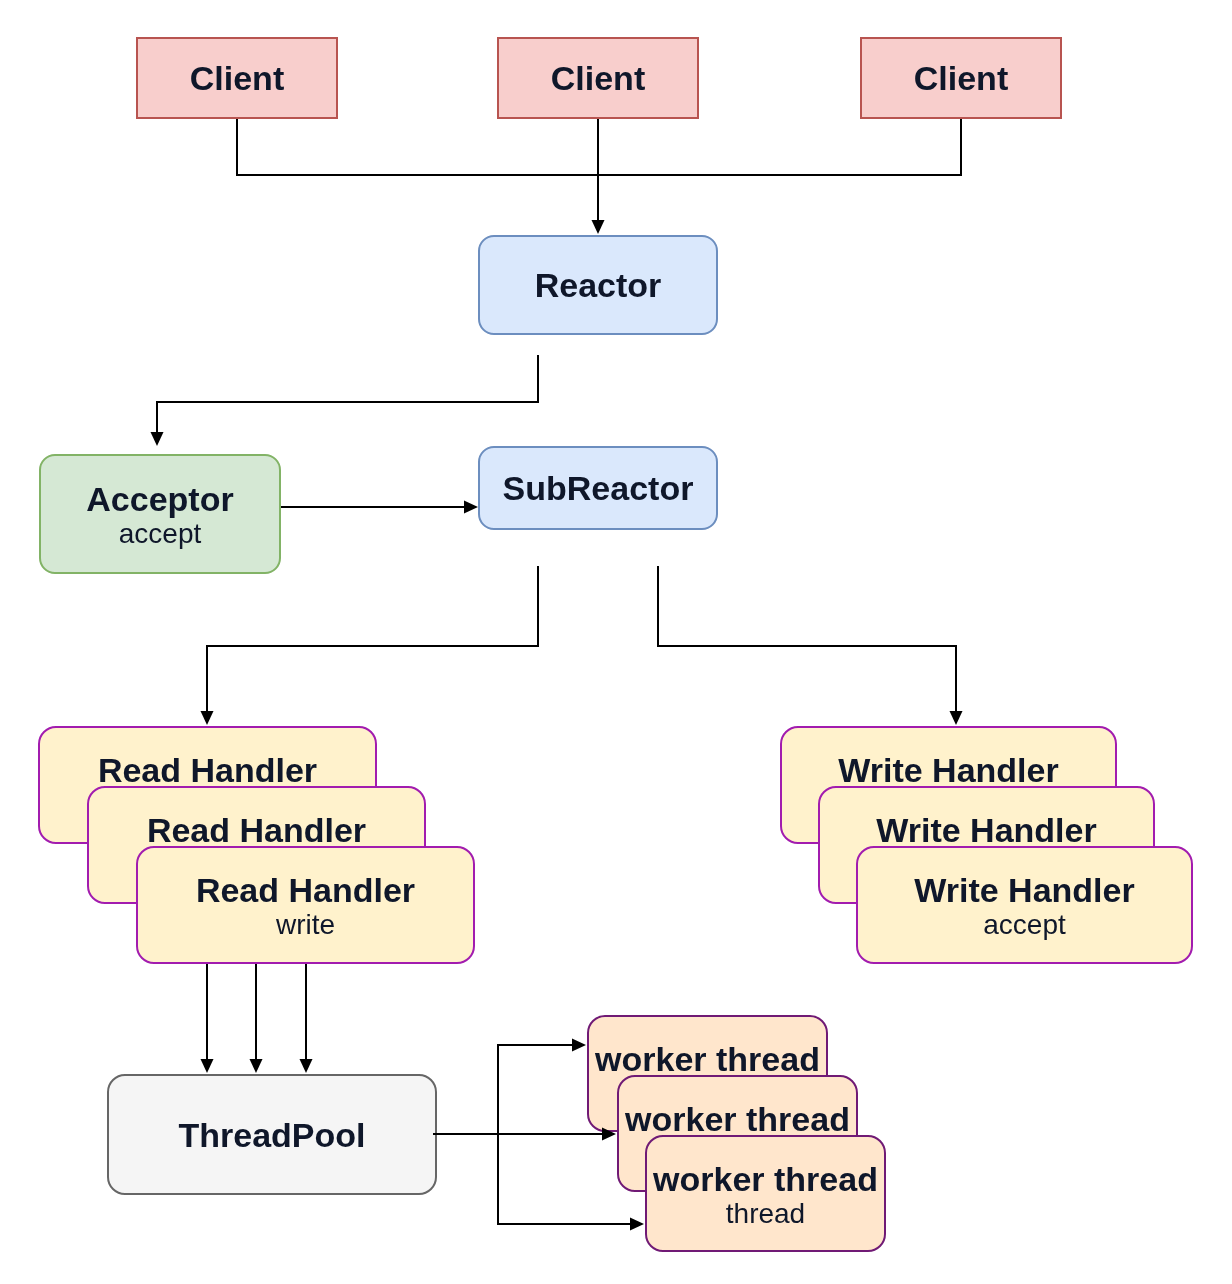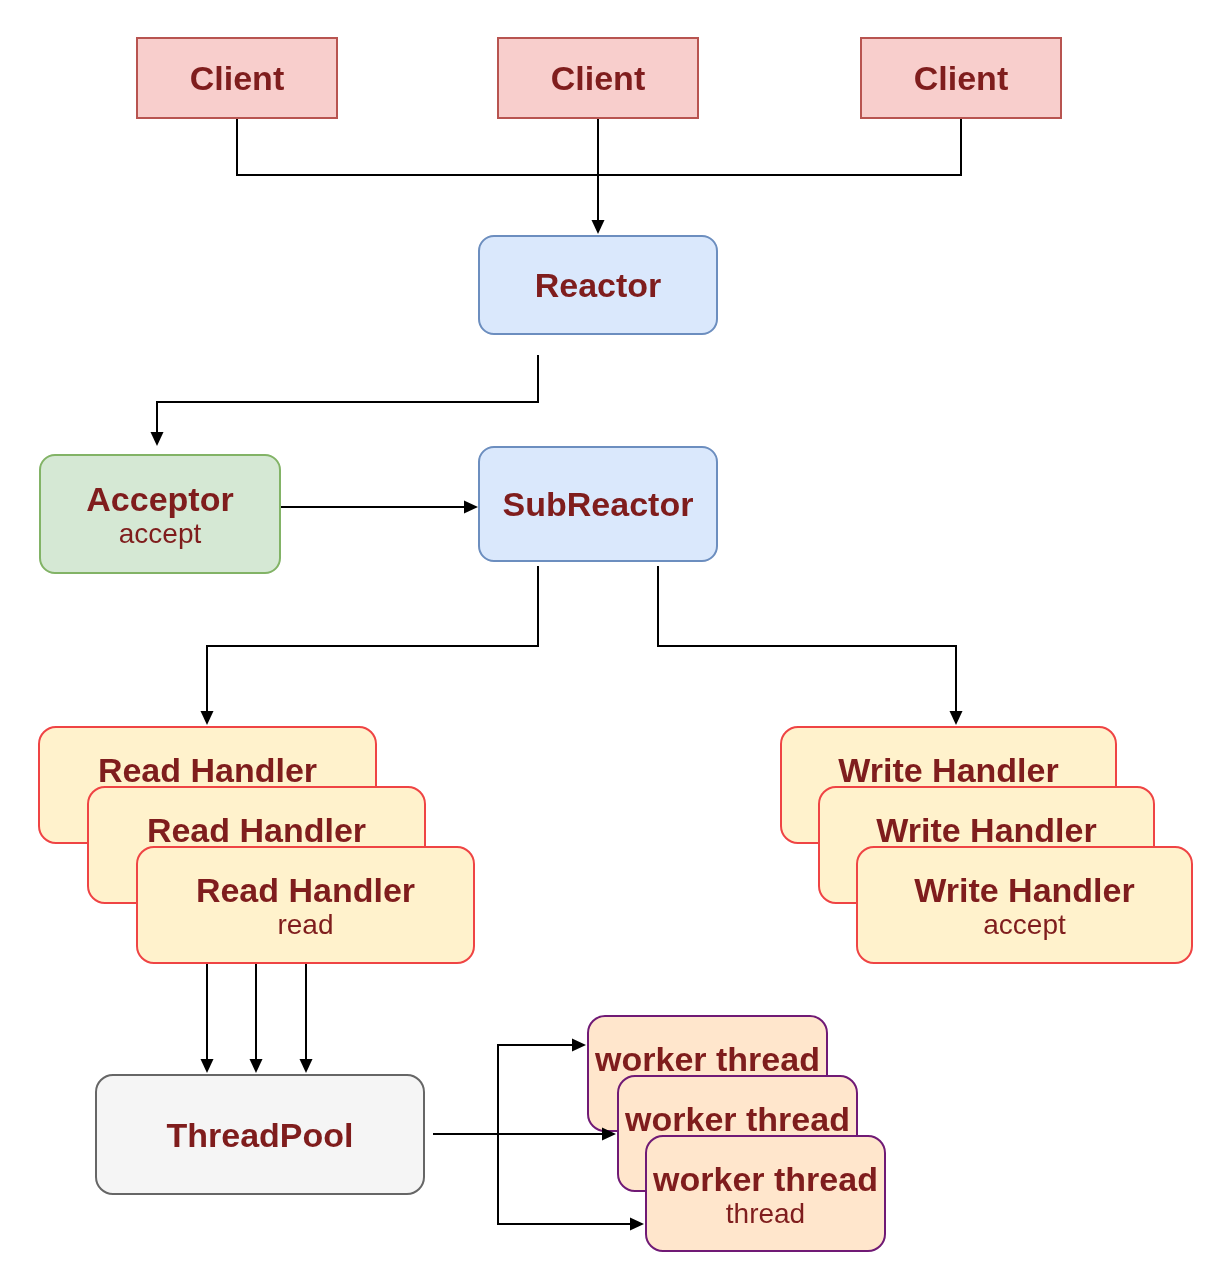--- a/index.html
+++ b/index.html
@@ -12,21 +12,21 @@
     overflow: hidden;
   }
   .node {
     position: absolute;
     box-sizing: border-box;
     display: flex;
     flex-direction: column;
     align-items: center;
     justify-content: center;
     text-align: center;
-    color: #7f1d1d;
+    color: #0f172a;
   }
   .title {
     font-size: 34px;
     font-weight: 700;
     line-height: 40px;
     white-space: nowrap;
   }
   .subtitle {
     font-size: 28px;
     font-weight: 400;
@@ -43,21 +43,21 @@
     border: 2px solid #6c8ebf;
     border-radius: 16px;
   }
   .green {
     background: #d5e8d4;
     border: 2px solid #82b366;
     border-radius: 16px;
   }
   .yellow {
     background: #fff2cc;
-    border: 2px solid #ef4444;
+    border: 2px solid #a21caf;
     border-radius: 18px;
   }
   .gray {
     background: #f5f5f5;
     border: 2px solid #666666;
     border-radius: 18px;
   }
   .orange {
     background: #ffe6cc;
     border: 2px solid #701a75;
@@ -97,51 +97,51 @@
 
   <div class="node blue" style="left:478px; top:235px; width:240px; height:100px;">
     <div class="title">Reactor</div>
   </div>
 
   <div class="node green" style="left:39px; top:454px; width:242px; height:120px;">
     <div class="title">Acceptor</div>
     <div class="subtitle">accept</div>
   </div>
 
-  <div class="node blue" style="left:478px; top:446px; width:240px; height:116px;">
+  <div class="node blue" style="left:478px; top:446px; width:240px; height:84px;">
     <div class="title">SubReactor</div>
   </div>
 
   <div class="node yellow" style="left:38px; top:726px; width:339px; height:118px;">
     <div class="title">Read Handler</div>
     <div class="subtitle"></div>
   </div>
   <div class="node yellow" style="left:87px; top:786px; width:339px; height:118px;">
     <div class="title">Read Handler</div>
     <div class="subtitle"></div>
   </div>
   <div class="node yellow" style="left:136px; top:846px; width:339px; height:118px;">
     <div class="title">Read Handler</div>
-    <div class="subtitle">read</div>
+    <div class="subtitle">write</div>
   </div>
 
   <div class="node yellow" style="left:780px; top:726px; width:337px; height:118px;">
     <div class="title">Write Handler</div>
     <div class="subtitle"></div>
   </div>
   <div class="node yellow" style="left:818px; top:786px; width:337px; height:118px;">
     <div class="title">Write Handler</div>
     <div class="subtitle"></div>
   </div>
   <div class="node yellow" style="left:856px; top:846px; width:337px; height:118px;">
     <div class="title">Write Handler</div>
     <div class="subtitle">accept</div>
   </div>
 
-  <div class="node gray" style="left:95px; top:1074px; width:330px; height:121px;">
+  <div class="node gray" style="left:107px; top:1074px; width:330px; height:121px;">
     <div class="title">ThreadPool</div>
   </div>
 
   <div class="node orange" style="left:587px; top:1015px; width:241px; height:117px;">
     <div class="title">worker thread</div>
     <div class="subtitle"></div>
   </div>
   <div class="node orange" style="left:617px; top:1075px; width:241px; height:117px;">
     <div class="title">worker thread</div>
     <div class="subtitle"></div>

